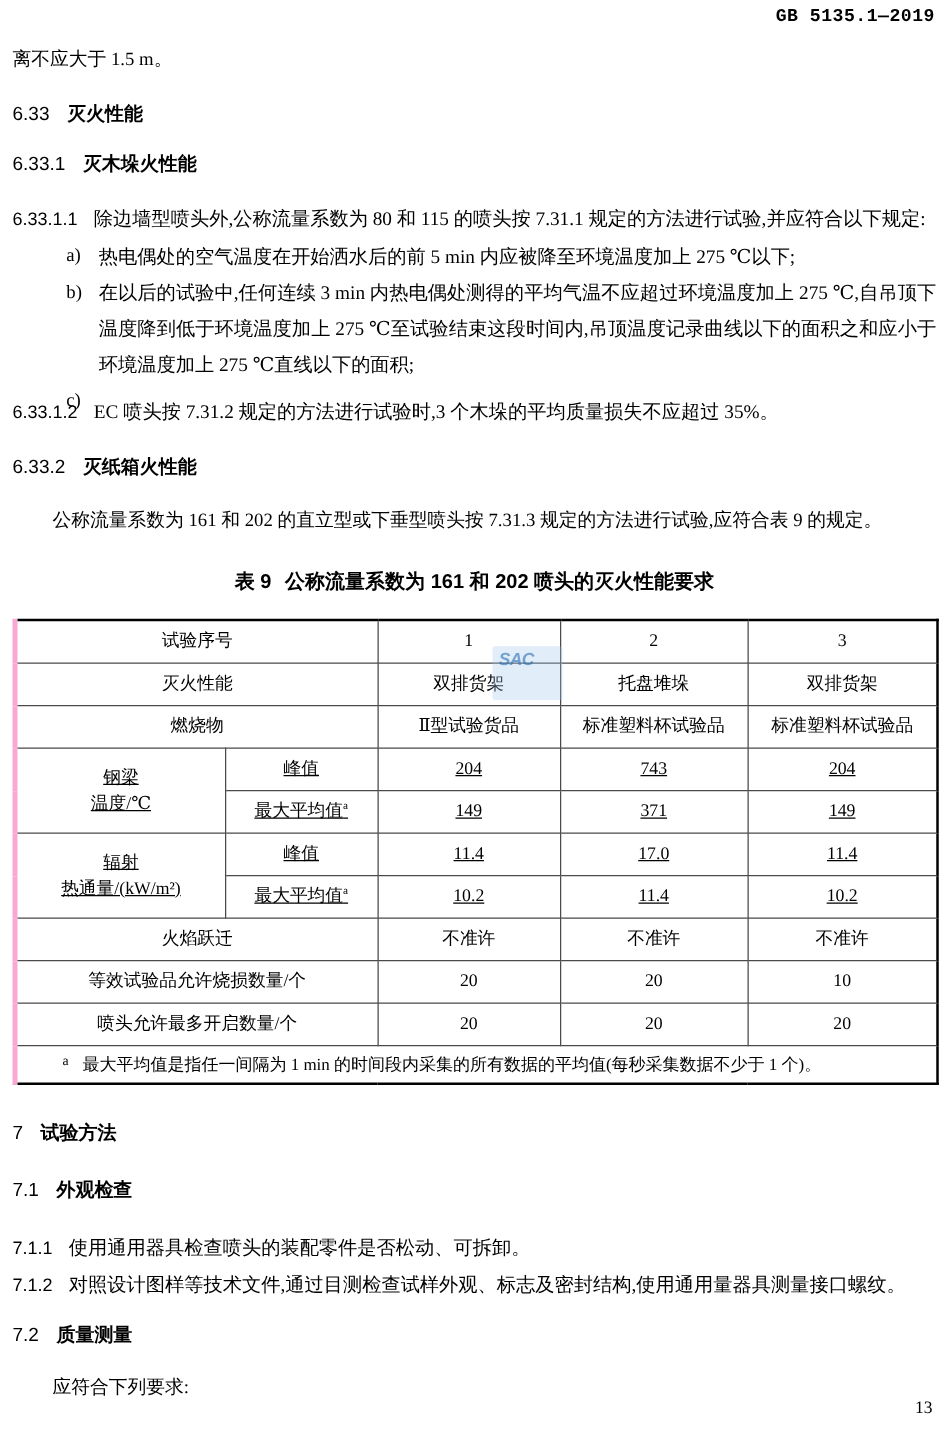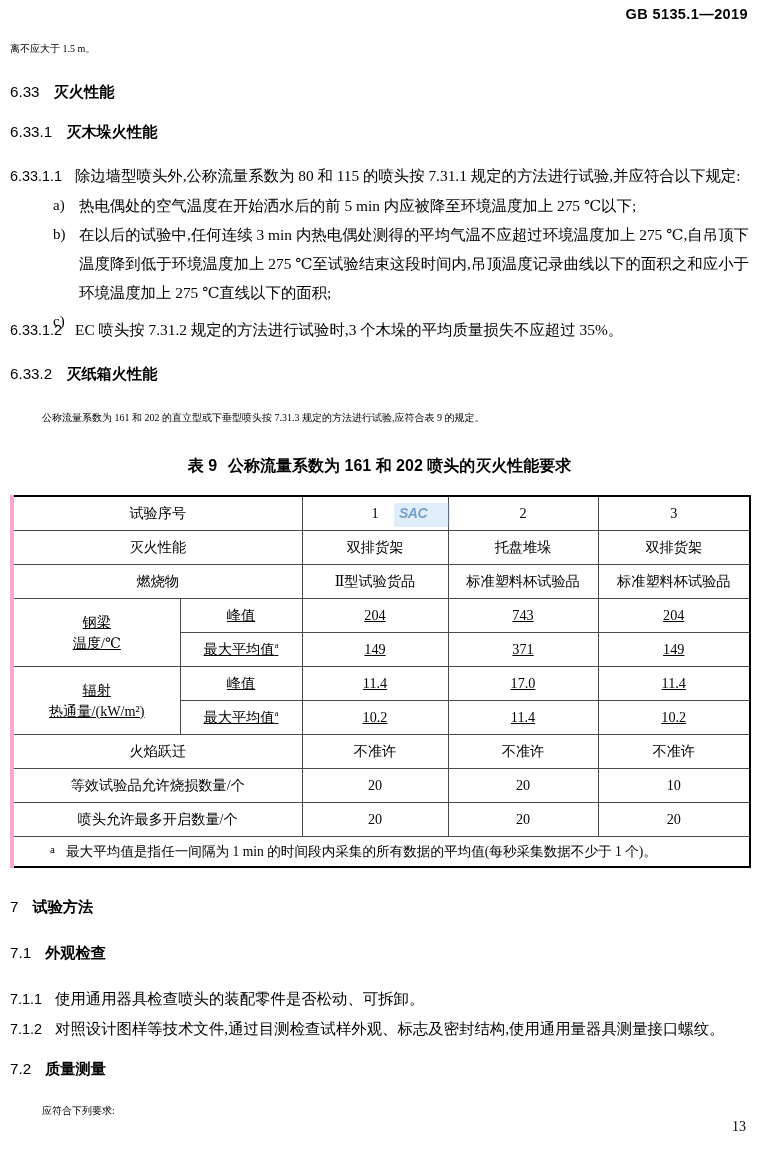--- a/index.html
+++ b/index.html
@@ -18,41 +18,41 @@
     background: #ffffff;
     overflow: hidden;
     box-sizing: border-box;
   }
 
   
   .run-head {
     position: absolute;
     top: 6px;
     right: 11px;
-    font-family: Liberation Sans, sans-serif;
+    font-family: Liberation Mono, monospace;
     font-size: 14.5px;
     font-weight: bold;
     letter-spacing: 0.4px;
     white-space: nowrap;
   }
 
   
   .content {
     position: absolute;
     left: 10px;
     top: 34px;
     width: 739px;
   }
 
   p, div.blk {
     margin: 0;
   }
 
   .body-text {
-    font-size: 10px;
+    font-size: 15px;
     line-height: 29px;
     text-align: justify;
     text-justify: inter-ideograph;
   }
 
   .h-sec {
     font-family: "Liberation Sans", "DejaVu Sans", sans-serif;
     font-weight: bold;
     font-size: 15.2px;
     line-height: 26px;
@@ -163,23 +163,23 @@
   sup.fn {
     font-size: 9px;
     vertical-align: super;
     line-height: 0;
   }
 
   
   .watermark {
     position: absolute;
     left: 384px;
-    top: 8px;
+    top: 22px;
     width: 56px;
-    height: 24px;
+    height: 43px;
     background: rgba(156, 196, 232, 0.30);
     border-radius: 2px;
     pointer-events: none;
     overflow: hidden;
   }
   .watermark span {
     position: absolute;
     left: 5px;
     top: 2px;
     font-family: "Liberation Sans", "DejaVu Sans", sans-serif;

